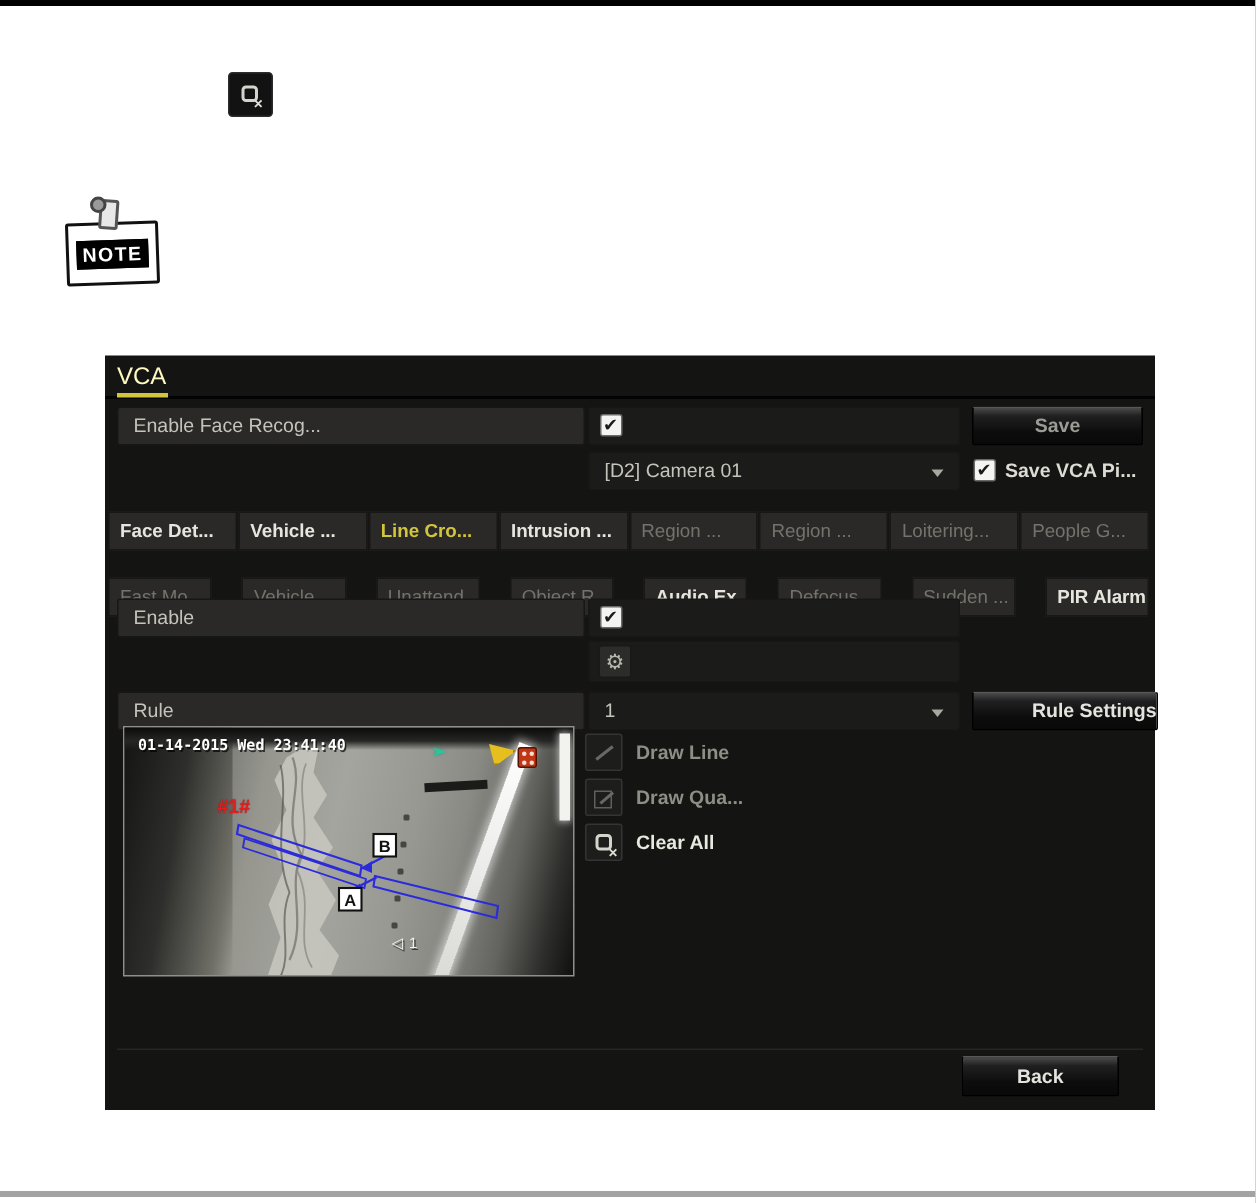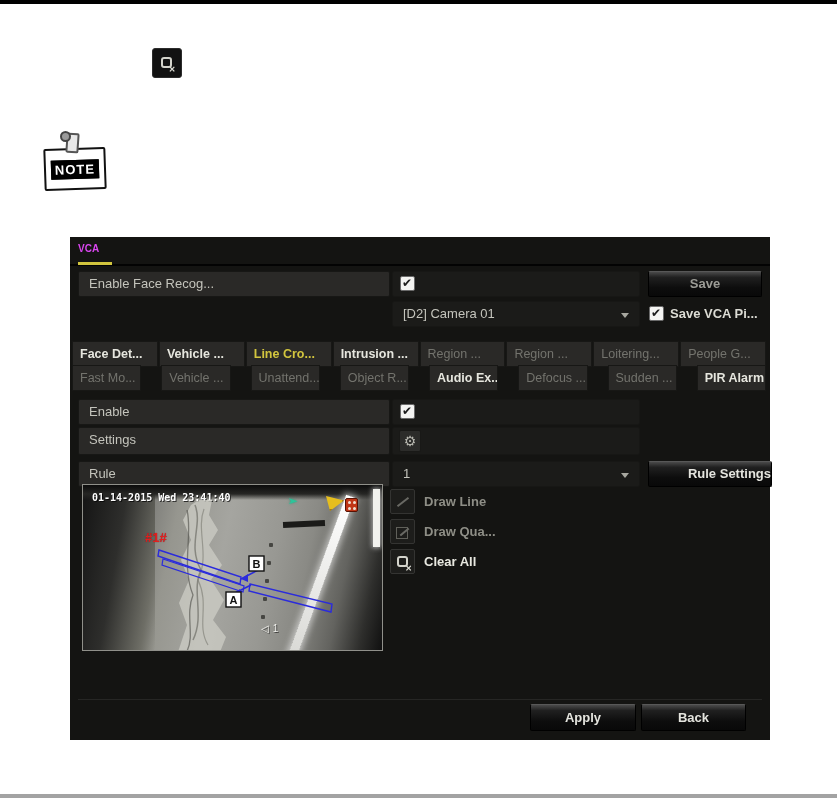--- a/index.html
+++ b/index.html
@@ -25,21 +25,21 @@
                     border:2px solid #444; border-radius:50%; z-index:4; }
   .note .board { position:absolute; left:0; top:17px; width:62px; height:42px; background:#fff;
                  border:2px solid #111; border-radius:2px; transform:rotate(-2deg);
                  display:flex; align-items:center; justify-content:center; z-index:2; }
   .note .board .plate { background:#000; color:#fff; font-weight:bold; font-size:13px; letter-spacing:1px;
                  padding:1px 3px; border:1px solid #000; }
 
   
   .panel { position:absolute; left:70px; top:237px; width:700px; height:503px; background:#141412; }
   .panel-header { position:absolute; left:0; top:0; width:700px; height:29px; border-bottom:2px solid #030303; }
-  .vca-title { position:absolute; left:8px; top:6px; color:#d946ef; font-size:10px; font-weight:bold; }
+  .vca-title { position:absolute; left:8px; top:6px; color:#fef9c3; font-size:16px; font-weight:normal; }
   .vca-underline { position:absolute; left:8px; top:25px; width:34px; height:3px; background:#d2c53e; }
 
   .cell { position:absolute; height:26px; background:#2a2927; border:1px solid #171715; border-radius:2px;
           color:#c4c4bc; font-size:13px; line-height:24px; padding-left:10px; }
   .cell.value { background:#1b1b19; }
 
   .btn { position:absolute; height:26px; background:linear-gradient(180deg,#4a4a4a 0%,#202020 22%,#0d0d0d 65%,#090909 100%);
          border:1px solid #000; border-top:1px solid #585858; border-radius:2px;
          color:#e4e4de; font-size:13px; font-weight:bold; text-align:center; line-height:24px; }
   .btn.dim { color:#9c9c96; }
@@ -150,36 +150,35 @@
     <div class="tabs-row" style="top:104px;">
         <div class="tab bright"><span>Face Det...</span></div>
         <div class="tab bright"><span>Vehicle ...</span></div>
         <div class="tab active"><span>Line Cro...</span></div>
         <div class="tab bright"><span>Intrusion ...</span></div>
         <div class="tab dim"><span>Region ...</span></div>
         <div class="tab dim"><span>Region ...</span></div>
         <div class="tab dim"><span>Loitering...</span></div>
         <div class="tab dim"><span>People G...</span></div>
       </div>
-    <div class="tabs-row" style="top:128px;gap:20px;">
+    <div class="tabs-row" style="top:148px;gap:20px;">
         <div class="tab dim"><span>Fast Mo...</span></div>
         <div class="tab dim"><span>Vehicle ...</span></div>
         <div class="tab dim"><span>Unattend...</span></div>
         <div class="tab dim"><span>Object R...</span></div>
         <div class="tab bright"><span>Audio Ex...</span></div>
         <div class="tab dim"><span>Defocus ...</span></div>
         <div class="tab dim"><span>Sudden ...</span></div>
         <div class="tab bright"><span>PIR Alarm</span></div>
       </div>
 
     <div class="cell" style="left:8px; top:162px; width:312px;">Enable</div>
     <div class="cell value" style="left:322px; top:162px; width:248px;"></div>
     <span class="checkbox checked" style="left:330px; top:167px;"></span>
 
-    <div class="cell" style="left:8px; top:190px; width:312px; height:28px;">Settings</div>
     <div class="cell value" style="left:322px; top:190px; width:248px; height:28px;"></div>
     <span class="gear-btn" style="left:329px; top:193px;"><span>⚙</span></span>
 
     <div class="cell" style="left:8px; top:224px; width:312px;">Rule</div>
     <div class="cell value" style="left:322px; top:224px; width:248px;">
       <span>1</span>
       <span class="chev" style="right:10px; top:11px;"></span>
     </div>
     <div class="btn" style="left:578px; top:224px; width:124px;text-align:right;">Rule Settings</div>
 
@@ -244,16 +243,15 @@
 
     <div class="tool-icon" style="top:312px;">
       <span class="clr-glyph" style="position:absolute; left:6px; top:6px;">
           <span class="box"></span>
           <span class="x">✕</span>
         </span>
     </div>
     <div class="tool-label bright" style="top:312px;">Clear All</div>
 
     <div class="footer-divider"></div>
-    <div class="btn" style="left:460px; top:467px; width:106px; height:27px; line-height:25px;">Apply</div>
     <div class="btn" style="left:571px; top:467px; width:105px; height:27px; line-height:25px;">Back</div>
   </div>
 </div>
 
 </body></html>

